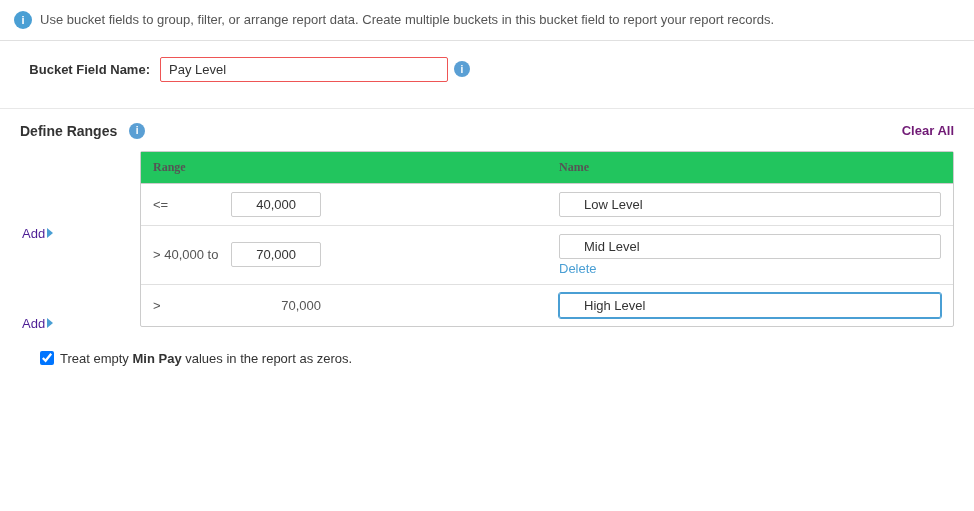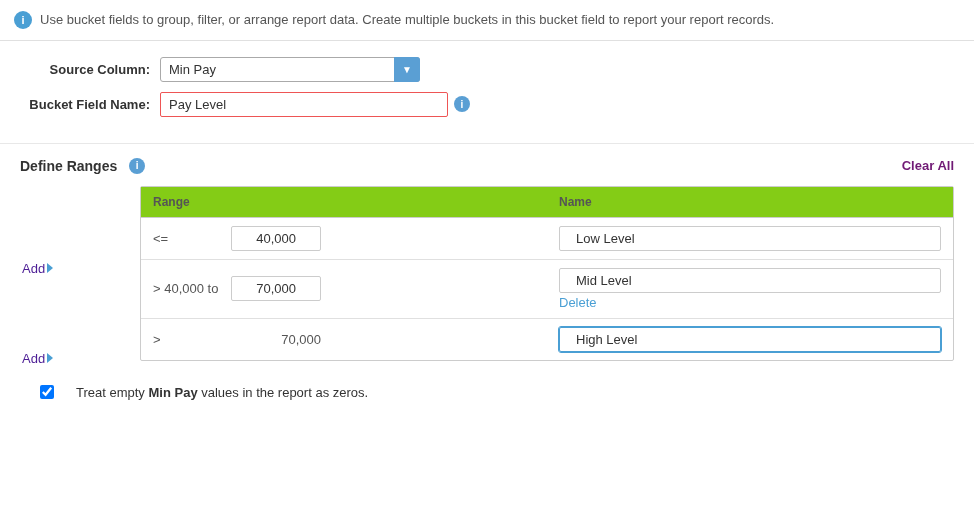--- a/index.html
+++ b/index.html
@@ -134,21 +134,22 @@
     .ranges-table-wrapper {
       margin-left: 60px;
       border: 1px solid #ccc;
       border-radius: 2px;
     }
     .ranges-table {
       width: 100%;
       border-collapse: collapse;
     }
     .ranges-table thead tr {
-      background: #84cc16;
+      background: #22c55e;
+      font-family: Liberation Serif, serif;
     }
     .ranges-table thead th {
       padding: 8px 12px;
       text-align: left;
       font-weight: bold;
       color: #555;
       font-size: 12px;
       border-bottom: 1px solid #ccc;
     }
     .ranges-table tbody tr {
@@ -179,21 +180,21 @@
       border-radius: 2px;
       padding: 4px 24px;
       font-size: 13px;
       text-align: right;
       width: 90px;
       color: #333;
     }
     .name-input {
       border: 1px solid #ccc;
       border-radius: 2px;
-      padding: 4px 16px;
+      padding: 4px 24px;
       font-size: 13px;
       width: 100%;
       color: #333;
     }
     .name-input-focused {
       border: 1px solid #4a9fd4;
       outline: 1px solid #4a9fd4;
     }
     .add-link {
       color: #4c1d95;
@@ -211,21 +212,21 @@
       text-decoration: none;
       font-size: 13px;
       cursor: pointer;
       display: block;
       margin-top: 2px;
     }
     .treat-empty-section {
       padding: 12px 20px;
       display: flex;
       align-items: center;
-      gap: 22px;
+      gap: 6px;
     }
     .treat-empty-section input[type="checkbox"] {
       width: 14px;
       height: 14px;
     }
     .treat-empty-label {
       font-size: 13px;
       color: #333;
     }
     .treat-empty-label strong {
@@ -250,31 +251,20 @@
 <div class="outer-layout">
 
   <div class="info-banner">
     <div class="info-icon">
       <span>i</span>
     </div>
     <span class="info-text">Use bucket fields to group, filter, or arrange report data. Create multiple buckets in this bucket field to report your report records.</span>
   </div>
 
   <div class="form-section">
-    <div class="form-row">
-      <label>Source Column:</label>
-      <div class="source-select-wrapper">
-        <select class="source-select">
-          <option>Min Pay</option>
-          <option>Max Pay</option>
-          <option>Base Salary</option>
-        </select>
-        <div class="select-arrow">▼</div>
-      </div>
-    </div>
     <div class="form-row">
       <label>Bucket Field Name:</label>
       <input class="bucket-name-input" type="text" value="Pay Level" style="">
       <span class="info-badge">i</span>
     </div>
   </div>
 
   <div class="define-ranges-section">
     <div class="define-ranges-header">
       <div class="define-ranges-title">

